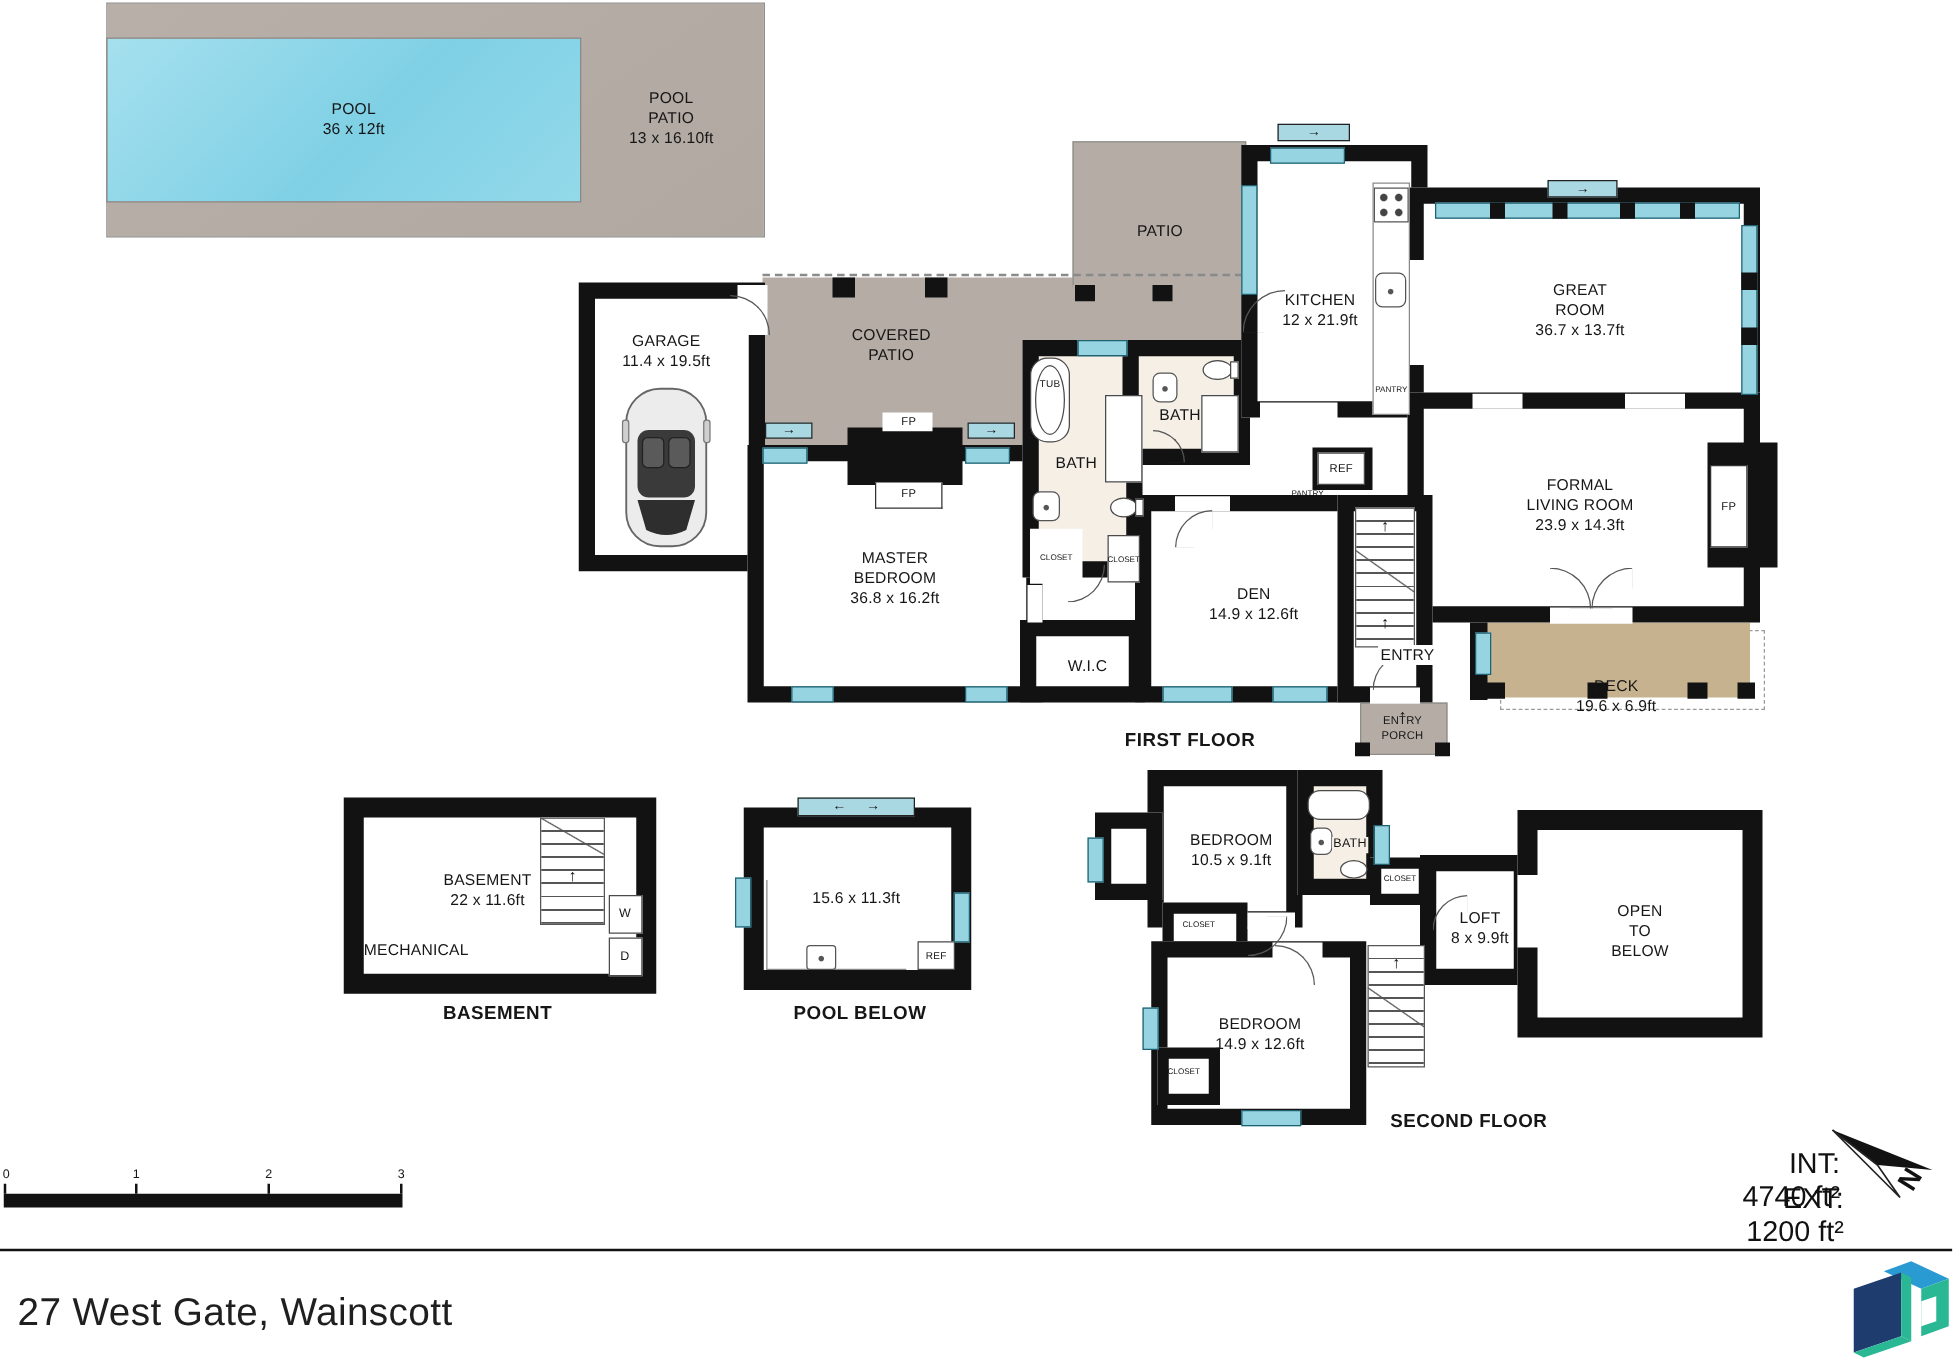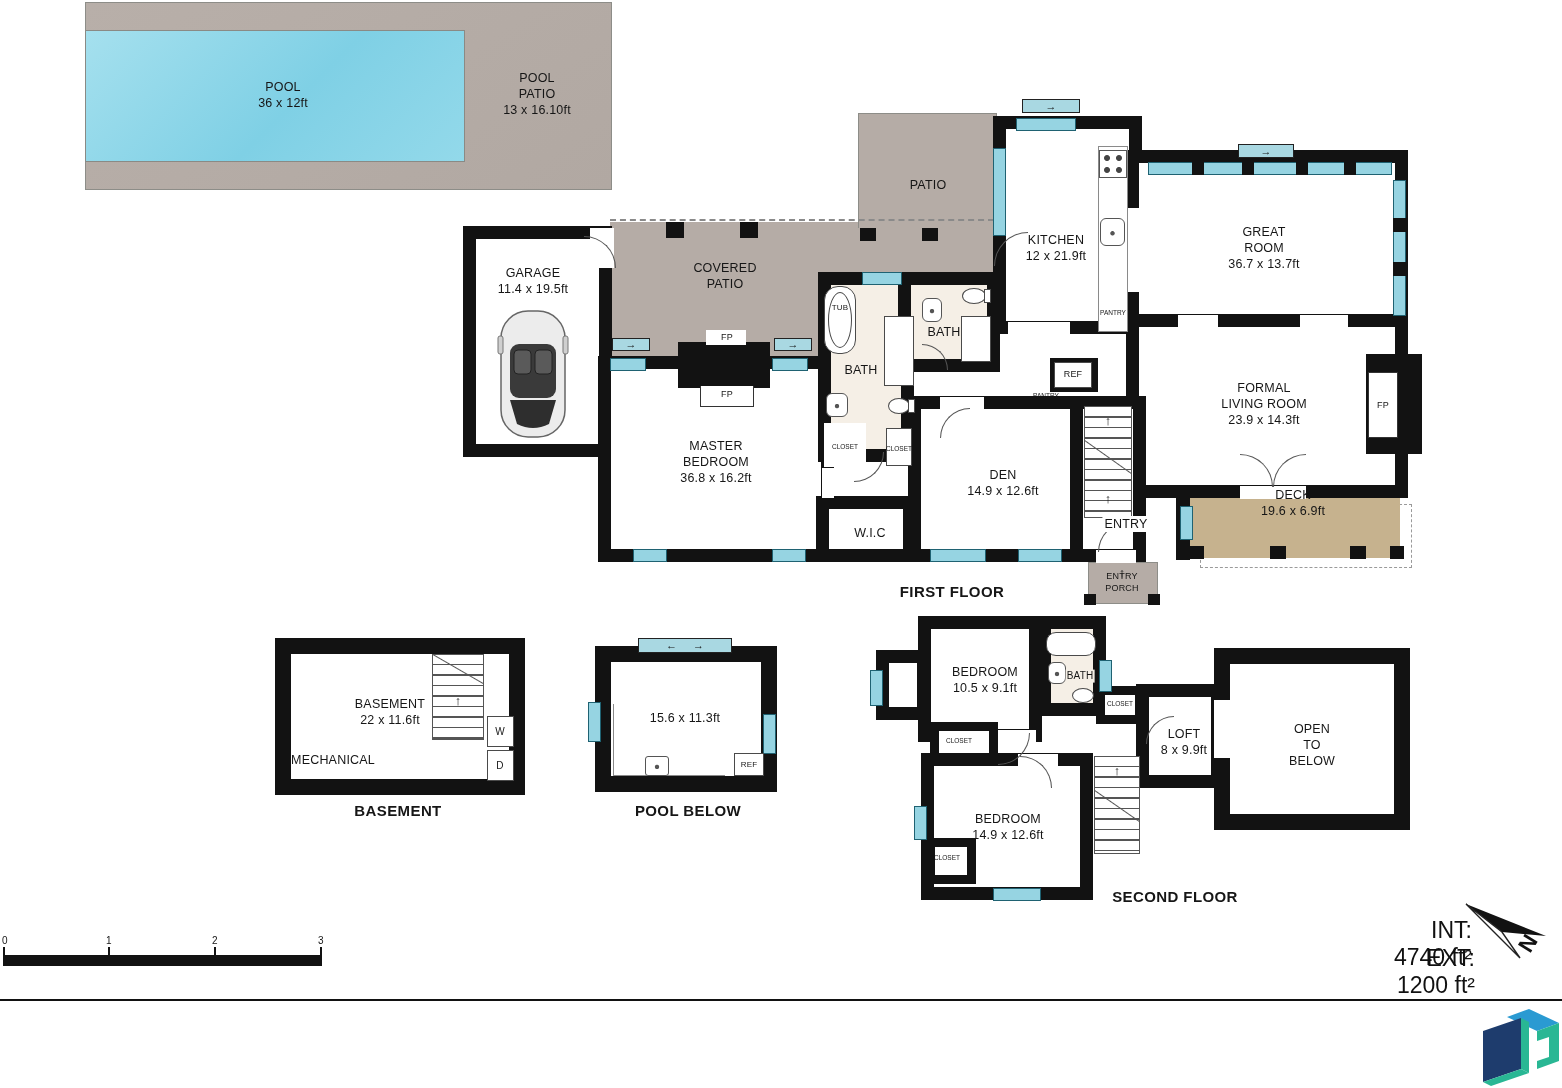--- a/index.html
+++ b/index.html
@@ -175,37 +175,37 @@
   <div class="arc arc-a" style="left:994px;top:232px;width:34px;height:34px;"></div>
   <div class="arc arc-d" style="left:854px;top:452px;width:30px;height:30px;"></div>
   <div class="arc arc-b" style="left:922px;top:344px;width:26px;height:26px;"></div>
   <div class="arc arc-a" style="left:940px;top:408px;width:30px;height:30px;"></div>
   <div class="arc arc-b" style="left:1240px;top:454px;width:33px;height:33px;"></div>
   <div class="arc arc-a" style="left:1273px;top:454px;width:33px;height:33px;"></div>
   <div class="arc arc-a" style="left:1098px;top:522px;width:30px;height:30px;"></div>
 
   <div class="lbl" style="left:533px;top:281px;">GARAGE
 11.4 x 19.5ft</div>
-  <div class="lbl" style="left:713px;top:276px;margin-left:12px;">COVERED
+  <div class="lbl" style="left:713px;top:276px;">COVERED
 PATIO</div>
   <div class="lbl" style="left:928px;top:185px;">PATIO</div>
   <div class="lbl" style="left:1056px;top:248px;">KITCHEN
 12 x 21.9ft</div>
   <div class="lbl" style="left:1264px;top:248px;">GREAT
 ROOM
 36.7 x 13.7ft</div>
   <div class="lbl" style="left:1264px;top:404px;text-align:center;">FORMAL
 LIVING ROOM
 23.9 x 14.3ft</div>
   <div class="lbl" style="left:716px;top:462px;">MASTER
 BEDROOM
 36.8 x 16.2ft</div>
   <div class="lbl" style="left:1003px;top:483px;">DEN
 14.9 x 12.6ft</div>
-  <div class="lbl" style="left:1293px;top:503px;">DECK
+  <div class="lbl" style="left:1293px;top:557px;">DECK
 19.6 x 6.9ft</div>
   <div class="lbl" style="left:861px;top:370px;">BATH</div>
   <div class="lbl t8" style="left:840px;top:308px;">TUB</div>
   <div class="lbl" style="left:944px;top:332px;">BATH</div>
   <div class="lbl" style="left:870px;top:533px;">W.I.C</div>
   <div class="lbl" style="left:1126px;top:524px;background:#fff;padding:0 2px;">ENTRY</div>
   <div class="lbl t9" style="left:1122px;top:583px;">ENTRY
 PORCH</div>
   <div class="lbl t9" style="left:1073px;top:375px;">REF</div>
   <div class="lbl t6" style="left:1113px;top:313px;">PANTRY</div>
@@ -294,20 +294,21 @@
   <div class="lbl t10" style="left:215px;top:941px;">2</div>
   <div class="lbl t10" style="left:321px;top:941px;">3</div>
   <div class="wall" style="left:0px;top:999px;width:1562px;height:2px;"></div>
   <div class="area" style="left:1472px;top:917px;">INT: 4740 ft²</div>
   <div class="area" style="left:1475px;top:945px;">EXT: 1200 ft²</div>
   <svg class="abs" style="left:1462px;top:896px;width:90px;height:66px;" viewBox="0 0 90 66">
     <polygon points="4,8 84,40 40,36" fill="#121212"></polygon>
     <polygon points="4,8 40,36 58,62" fill="#fff" stroke="#222" stroke-width="1.4"></polygon>
     <text x="68" y="58" transform="rotate(-58 68 58)" font-size="22" font-weight="600" font-family="Liberation Sans, sans-serif" fill="#111">N</text>
   </svg>
+  <div class="addr" style="left:14px;top:1032px;">27 West Gate, Wainscott</div>
   <svg class="abs" style="left:1477px;top:1005px;width:85px;height:83px;" viewBox="0 0 85 83">
     <polygon points="30,12 52,4 82,18 60,26" fill="#2a9ad2"></polygon>
     <polygon points="60,26 82,18 82,56 60,64" fill="#29b794"></polygon>
     <polygon points="60,36 72,32 72,52 60,56" fill="#ffffff"></polygon>
     <polygon points="6,26 44,13 44,64 6,77" fill="#1e3c6d"></polygon>
     <polygon points="44,13 52,17 52,68 44,64" fill="#29b794"></polygon>
     <polygon points="6,77 44,64 52,68 14,81" fill="#29b794"></polygon>
   </svg>
 
 </div>

